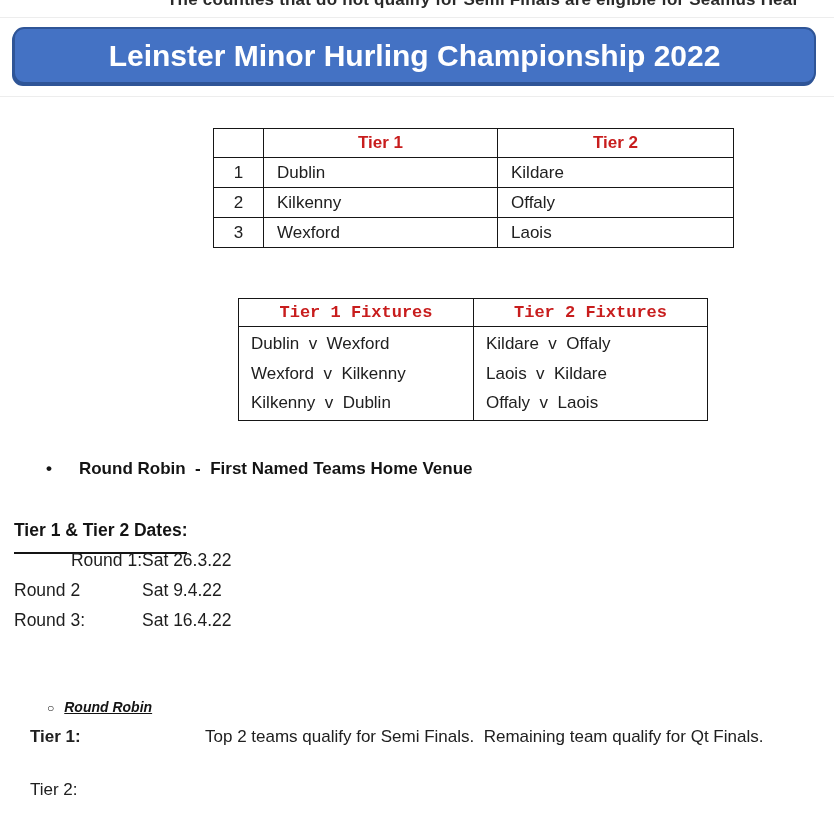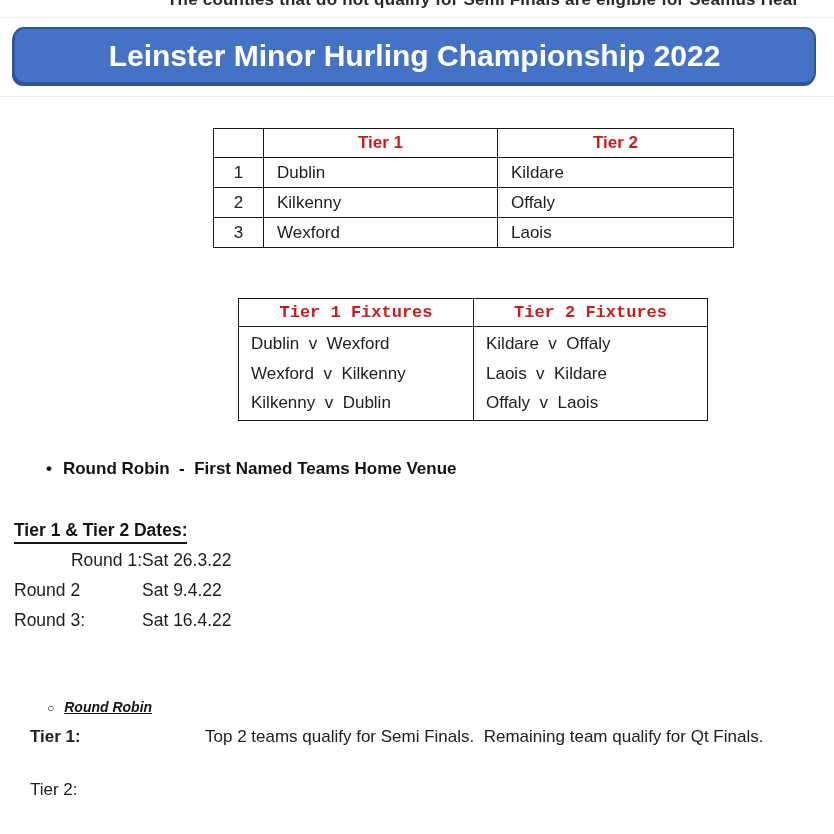--- a/index.html
+++ b/index.html
@@ -29,24 +29,24 @@
   .name-cell{padding-left:13px;}
 
   #fixtures-table{left:238px;top:298px;}
   #fixtures-table th{height:27px;font-family:Liberation Mono, monospace;}
   .fix-cell{vertical-align:top;padding:2px 0 2px 12px;}
   .fix-line{line-height:29.5px;white-space:pre;font-size:17px;}
 
   #rr-note{position:absolute;left:46px;top:454px;font-size:17px;font-weight:bold;
            line-height:30px;display:flex;color:#141414;}
   #rr-note .dot{margin-right:11px;}
-  #rr-note .txt{white-space:pre;}
+  #rr-note .txt{white-space:pre;margin-left:16px;}
 
   #dates-head{position:absolute;left:14px;top:515px;font-size:17.5px;font-weight:bold;line-height:30px;color:#141414;}
-  #dates-head span{border-bottom:2px solid #141414;padding-bottom:2px;}
+  #dates-head span{border-bottom:2px solid #141414;padding-bottom:12px;}
 
   .round-row{position:absolute;left:14px;font-size:17.5px;line-height:30px;display:flex;}
   .round-label{width:128px;flex:0 0 auto;}
 
   #rr2{position:absolute;left:47px;top:692px;line-height:30px;display:flex;align-items:center;color:#141414;}
   #rr2 .circ{font-size:12px;margin-right:10px;position:relative;top:1px;}
   #rr2 .txt{font-weight:bold;font-style:italic;font-size:14px;text-decoration:underline;}
 
   .qual-row{position:absolute;left:30px;font-size:17px;line-height:30px;display:flex;white-space:pre;color:#202020;}
   #qual-tier1 .qual-label{width:175px;flex:0 0 auto;font-weight:bold;}

